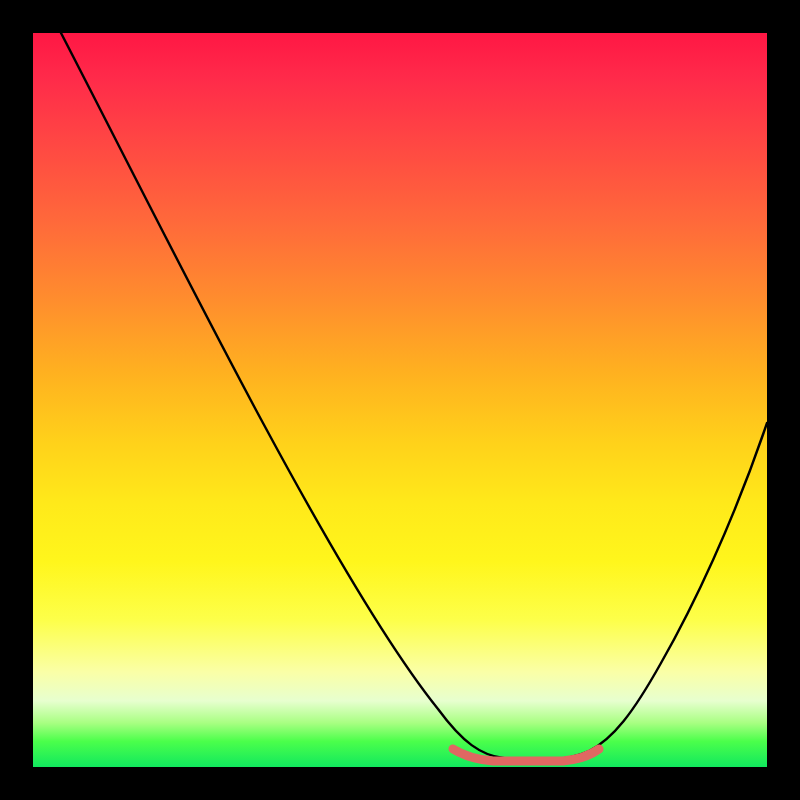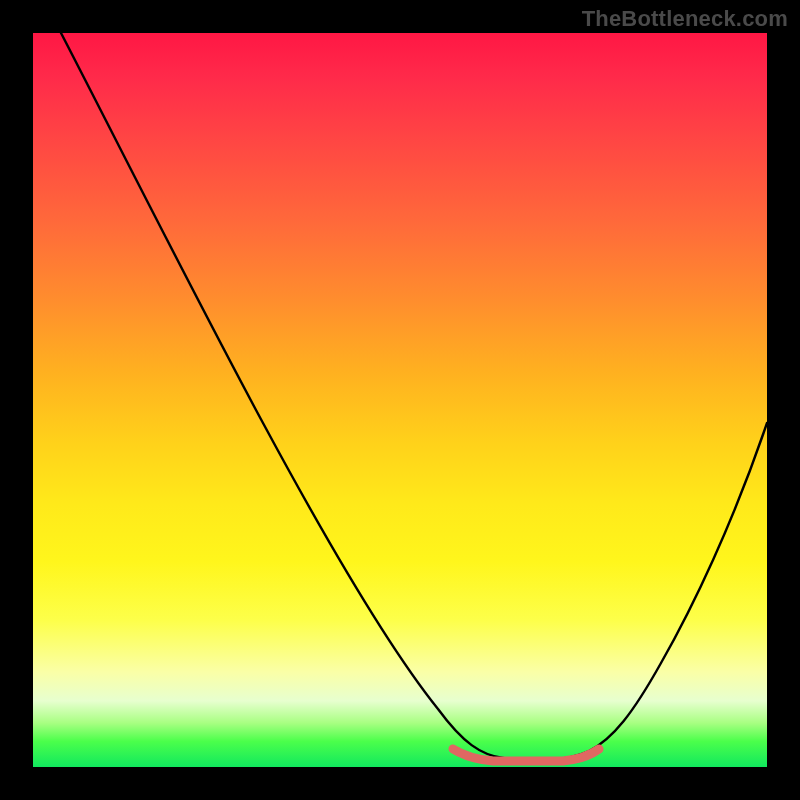--- a/index.html
+++ b/index.html
@@ -63,21 +63,20 @@
     inset: 0;
     width: 100%;
     height: 100%;
   }
 </style>
 </head>
 <body>
 
 <div class="frame">
 
-  <div class="watermark">TheBottleneck.com</div>
 
   <div class="plot-area">
     <div class="gradient"></div>
 
     <svg class="curve" viewBox="0 0 734 734" preserveAspectRatio="none">
 
       <path fill="none" stroke="#000" stroke-width="2.4" stroke-linecap="round" d="M 28 0
                C 90 120, 160 260, 230 390
                C 300 520, 360 620, 405 676
                C 430 710, 448 722, 470 725

